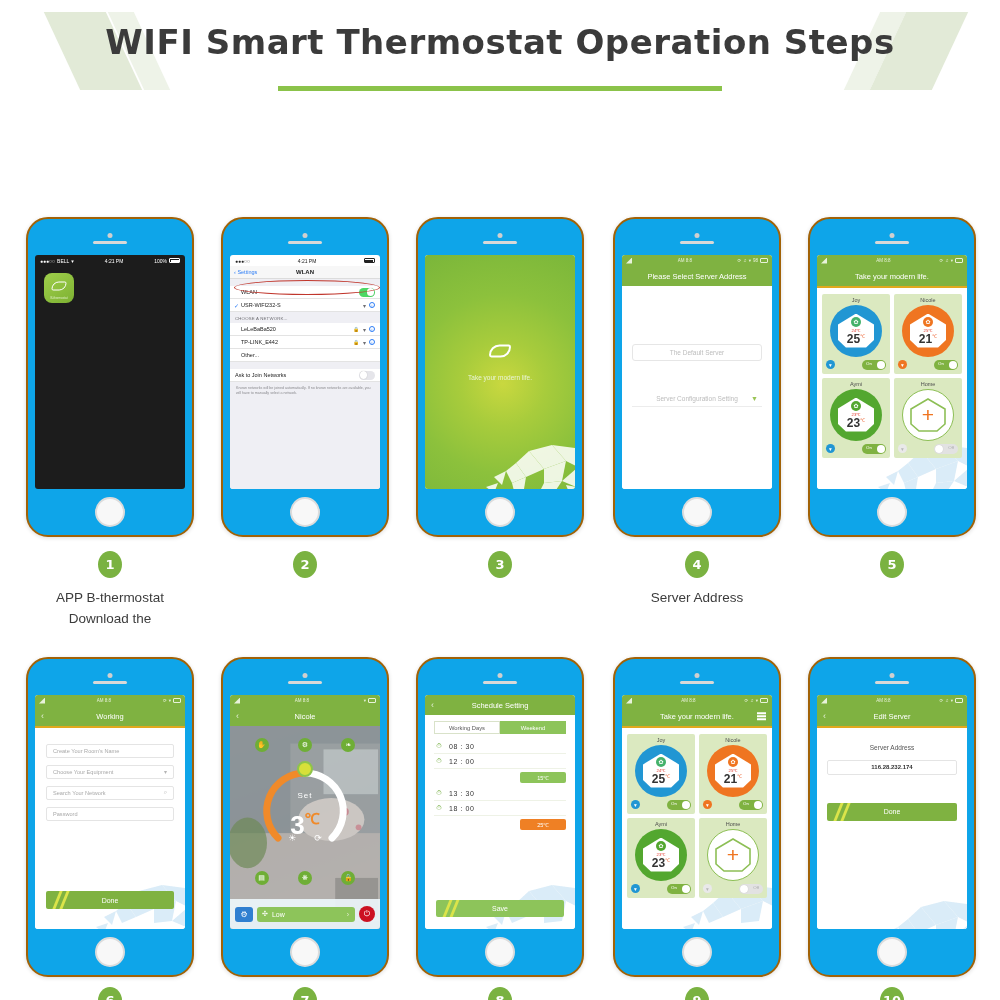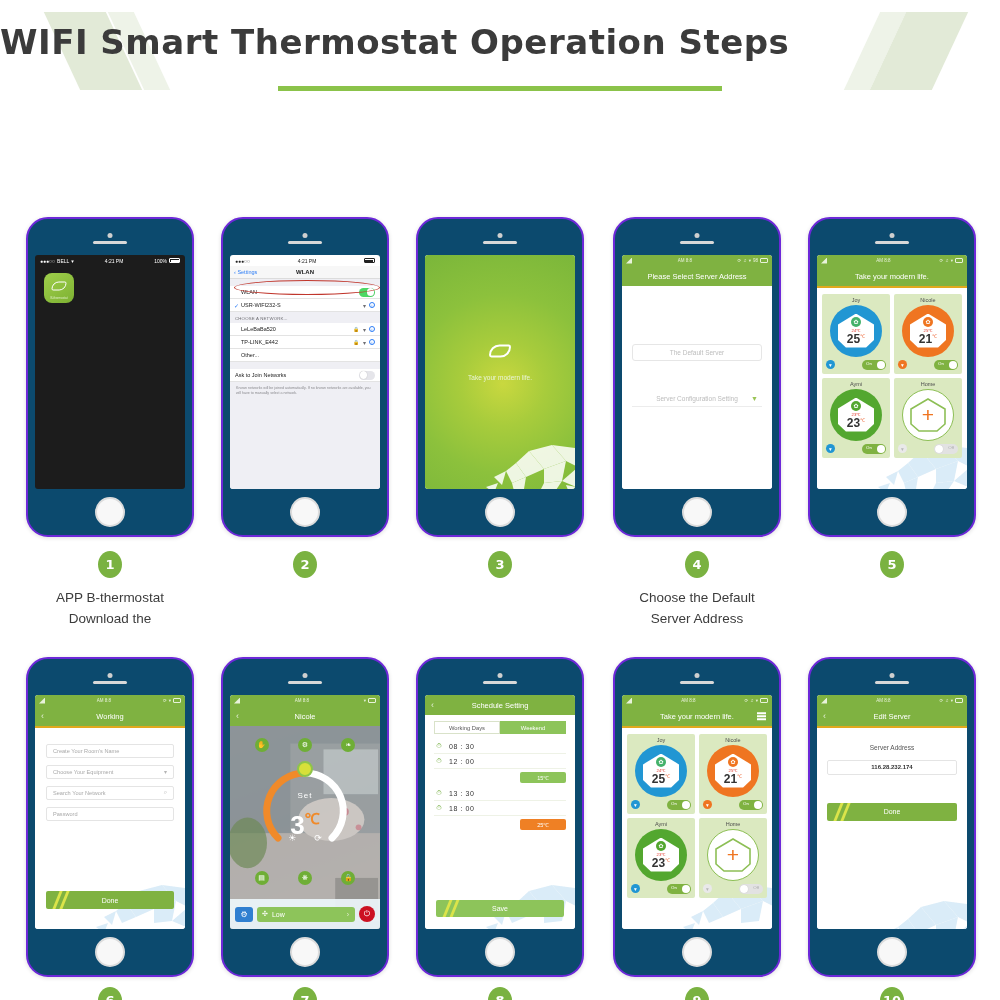--- a/index.html
+++ b/index.html
@@ -12,43 +12,43 @@
 
   
   .header { position: relative; height: 105px; width: 1000px; }
   .chev { position: absolute; top: 12px; height: 78px; background: #e2ead7; }
   .chev-l1 { left: 62px;  width: 62px; transform: skewX(25deg); }
   .chev-l2 { left: 126px; width: 26px; transform: skewX(25deg); background:#eef3e8; }
   .chev-r1 { left: 888px; width: 62px; transform: skewX(-25deg); }
   .chev-r2 { left: 862px; width: 26px; transform: skewX(-25deg); background:#eef3e8; }
   .title {
     position: absolute; left: 0; right: 0; top: 22px;
-    text-align: left;
+    text-align: center;
     font-size: 34px; font-weight: bold; color: #3b3b3b;
     letter-spacing: .5px;
     font-family: "DejaVu Sans", sans-serif;
   }
   .title-rule {
     position: absolute; left: 278px; top: 86px;
     width: 444px; height: 5px; background: #8bc34a;
   }
 
   
   .grid { position: relative; }
   .cell { position: absolute; width: 200px; }
   .row1 { top: 112px; }
   .row2 { top: 552px; }
   .c1 { left: 10px; } .c2 { left: 205px; } .c3 { left: 400px; }
   .c4 { left: 597px; } .c5 { left: 792px; }
 
   
   .phone {
     position: relative; width: 168px; height: 320px; margin: 0 auto;
-    background: #0c4a6e;
-    border: 2px solid #6d28d9;
+    background: #0ea5e9;
+    border: 2px solid #a16207;
     border-radius: 22px;
     box-shadow: 0 1px 4px rgba(0,0,0,.14);
   }
   .cam { position:absolute; top:14px; left:50%; transform:translateX(-50%);
          width:5px; height:5px; border-radius:50%; background:#cfcfcf; }
   .spk { position:absolute; top:22px; left:50%; transform:translateX(-50%);
          width:34px; height:3px; border-radius:2px; background:#d8d8d8; }
   .home-btn { position:absolute; bottom:8px; left:50%; transform:translateX(-50%);
          width:30px; height:30px; border-radius:50%; border:2px solid #dcdcdc; background:#f8f8f8; }
   .screen {
@@ -434,21 +434,20 @@
             <path d="M92 68 L102 70 L96 78 Z"></path>
             <path d="M56 74 L66 74 L62 78 Z"></path>
           </g>
         </svg>
       </div>
     </div>
     <div class="home-btn"></div>
   </div>
   <div class="badge">4</div>
   <div class="cap">
-    <div>Choose the Default</div>
     <div>Server Address</div>
   </div>
 </div>
 
 <div class="cell row1 c5">
   <div class="phone">
     <div class="cam"></div>
     <div class="spk"></div>
     <div class="screen">
       <div class="and-status">

